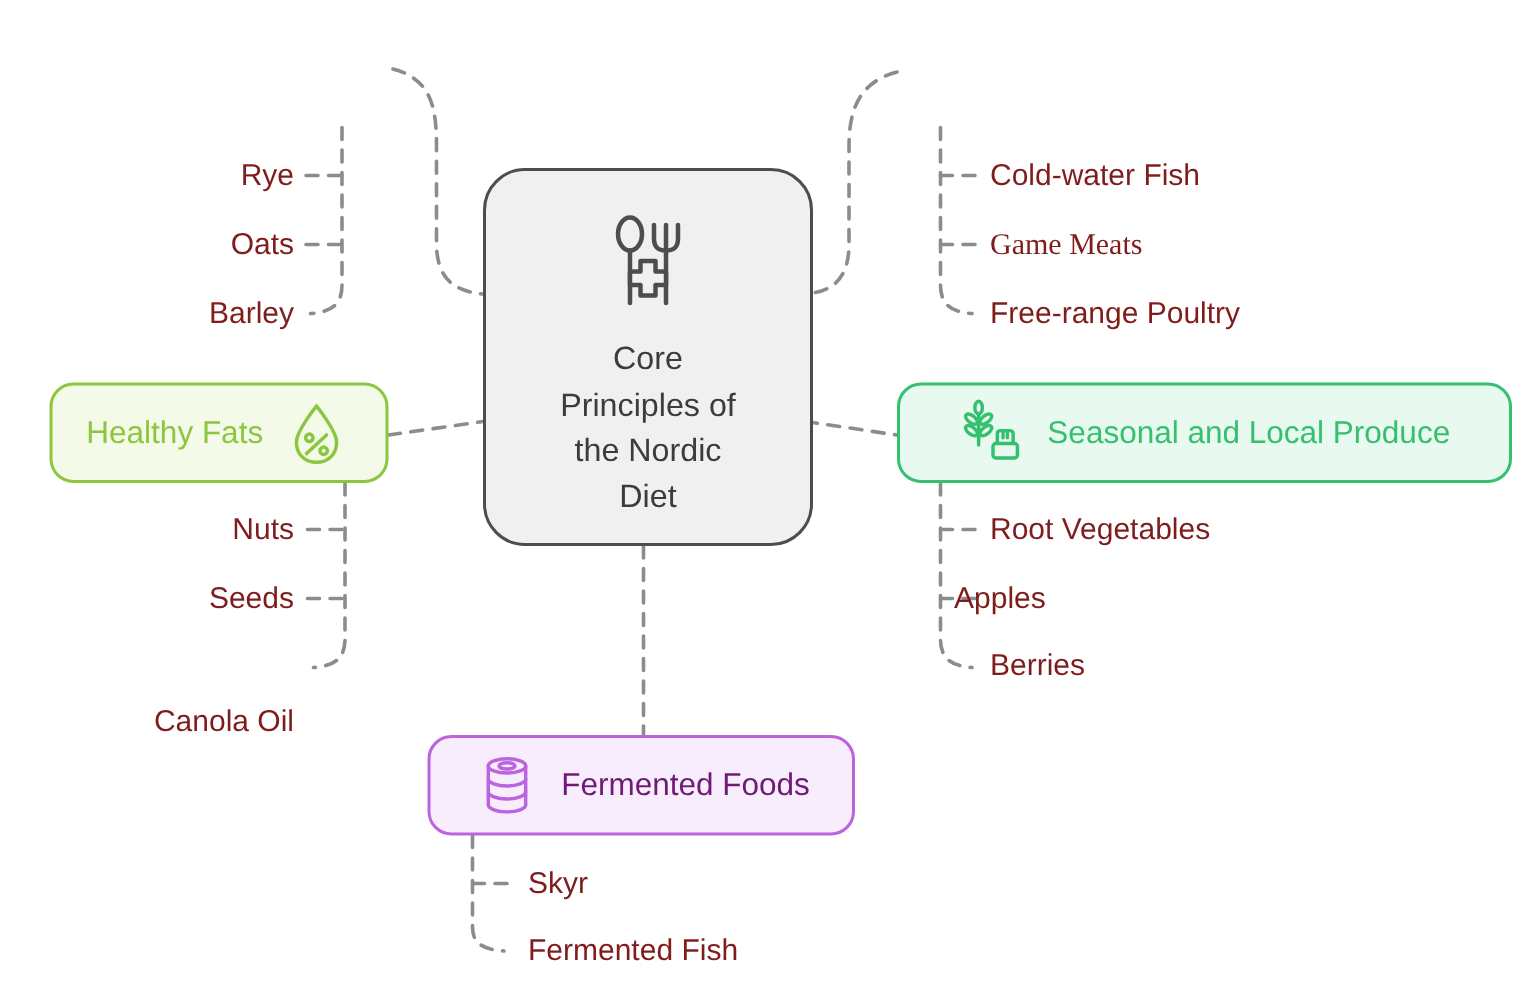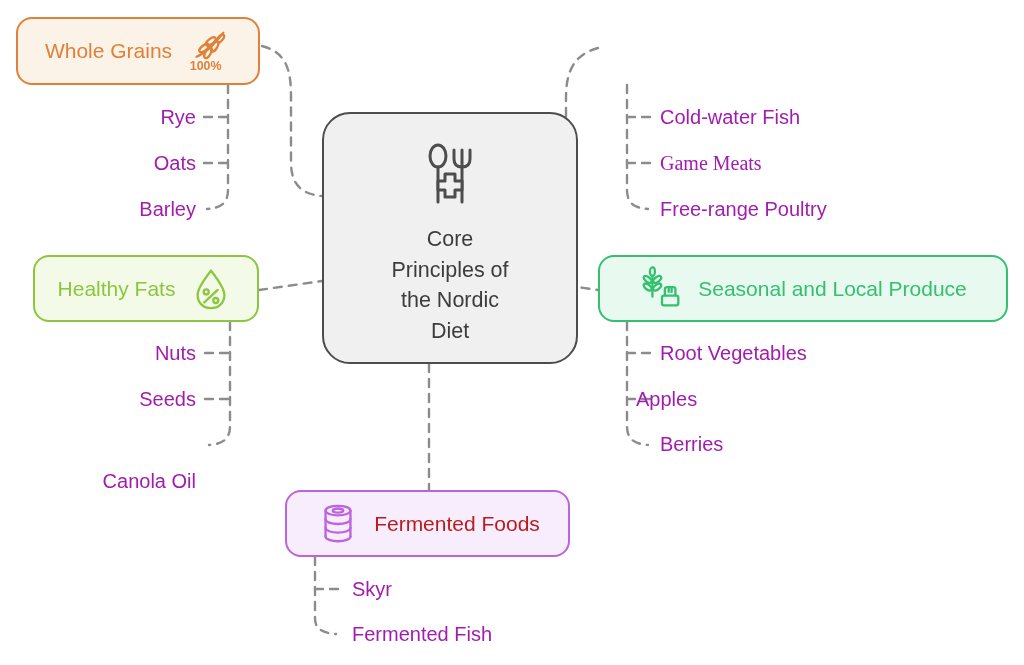--- a/index.html
+++ b/index.html
@@ -19,34 +19,34 @@
 
   .wg{left:16px;top:17px;width:244px;height:68px;border-color:#E0813A;background:#FCF3E8;}
   .wg .label{color:#E0813A;}
   .lp{left:598px;top:17px;width:242px;height:68px;border-color:#4376DB;background:#E0EAFA;}
   .lp .label{color:#4376DB;}
   .hf{left:33px;top:255px;width:226px;height:67px;border-color:#8CC63F;background:#F3FAE8;}
   .hf .label{color:#8CC63F;}
   .sp{left:598px;top:255px;width:410px;height:67px;border-color:#35C06F;background:#E8F9EF;}
   .sp .label{color:#35C06F;}
   .ff{left:285px;top:490px;width:285px;height:67px;border-color:#BC63DF;background:#F8EDFC;}
-  .ff .label{color:#b91c1c;}
+  .ff .label{color:#701a75;}
 
   .center-node{
-    position:absolute;left:322px;top:112px;width:256px;height:252px;
+    position:absolute;left:322px;top:112px;width:220px;height:252px;
     border:2.5px solid #4D4D4D;border-radius:28px;background:#F0F0F0;box-sizing:border-box;
     display:flex;flex-direction:column;align-items:center;justify-content:flex-start;padding-top:26px;
   }
   .center-node .title{
     width:136px;margin-top:12px;text-align:center;color:#3C3C3C;
     font-size:21.5px;line-height:1.42;
   }
 
   .leaf{
-    position:absolute;font-size:20px;line-height:26px;color:#a21caf;white-space:nowrap;
+    position:absolute;font-size:20px;line-height:26px;color:#7f1d1d;white-space:nowrap;
   }
   .leaf.r{right:828px;text-align:right;}
 </style>
 </head>
 <body>
 
 <div class="canvas">
 
   <svg class="connectors" viewBox="0 0 1024 665" xmlns="http://www.w3.org/2000/svg">
     <path d="M 262,46 C 288,53 291,72 291,98 L 291,162 C 291,182 299,194 322,196"></path>
@@ -81,34 +81,20 @@
         <ellipse cx="24" cy="16" rx="8" ry="11"></ellipse>
         <path d="M 24,27 L 24,62"></path>
         <path d="M 40,10 L 40,19 C 40,25 43,27 48,27 C 53,27 56,25 56,19 L 56,10"></path>
         <path d="M 48,10 L 48,62"></path>
         <path d="M 31,34 h 10 v 7 h 7 v 9 h -7 v 7 h -10 v -7 h -7 v -9 h 7 z" fill="#F0F0F0" stroke-linejoin="round"></path>
       </g>
     </svg>
     <div class="title">Core Principles of the Nordic Diet</div>
   </div>
 
-  <div class="node wg">
-    <span class="label">Whole Grains</span>
-    <svg width="46" height="46" viewBox="0 0 48 48">
-      <g fill="none" stroke="#E0813A" stroke-width="2.4" stroke-linecap="round">
-        <path d="M 12,30 C 20,27 32,15 40,5"></path>
-        <ellipse cx="20" cy="21" rx="6" ry="2.8" transform="rotate(-38 20 21)"></ellipse>
-        <ellipse cx="27" cy="14" rx="6" ry="2.8" transform="rotate(-38 27 14)"></ellipse>
-        <ellipse cx="24" cy="26" rx="6" ry="2.8" transform="rotate(-60 24 26)"></ellipse>
-        <ellipse cx="31" cy="19" rx="6" ry="2.8" transform="rotate(-60 31 19)"></ellipse>
-        <ellipse cx="37" cy="11" rx="5" ry="2.5" transform="rotate(-50 37 11)"></ellipse>
-      </g>
-      <text x="5" y="44" font-size="13" font-weight="bold" fill="#E0813A" font-family="Liberation Sans, sans-serif">100%</text>
-    </svg>
-  </div>
 
 
   <div class="node hf">
     <span class="label">Healthy Fats</span>
     <svg width="46" height="46" viewBox="0 0 48 48">
       <g fill="none" stroke="#8CC63F" stroke-width="2.4" stroke-linecap="round">
         <path d="M 24,5 C 24,5 10,22 10,30 C 10,38.8 16.3,44 24,44 C 31.7,44 38,38.8 38,30 C 38,22 24,5 24,5 Z"></path>
         <circle cx="19" cy="27" r="2.6"></circle>
         <circle cx="29" cy="36" r="2.6"></circle>
         <path d="M 17,38 L 31,25"></path>

